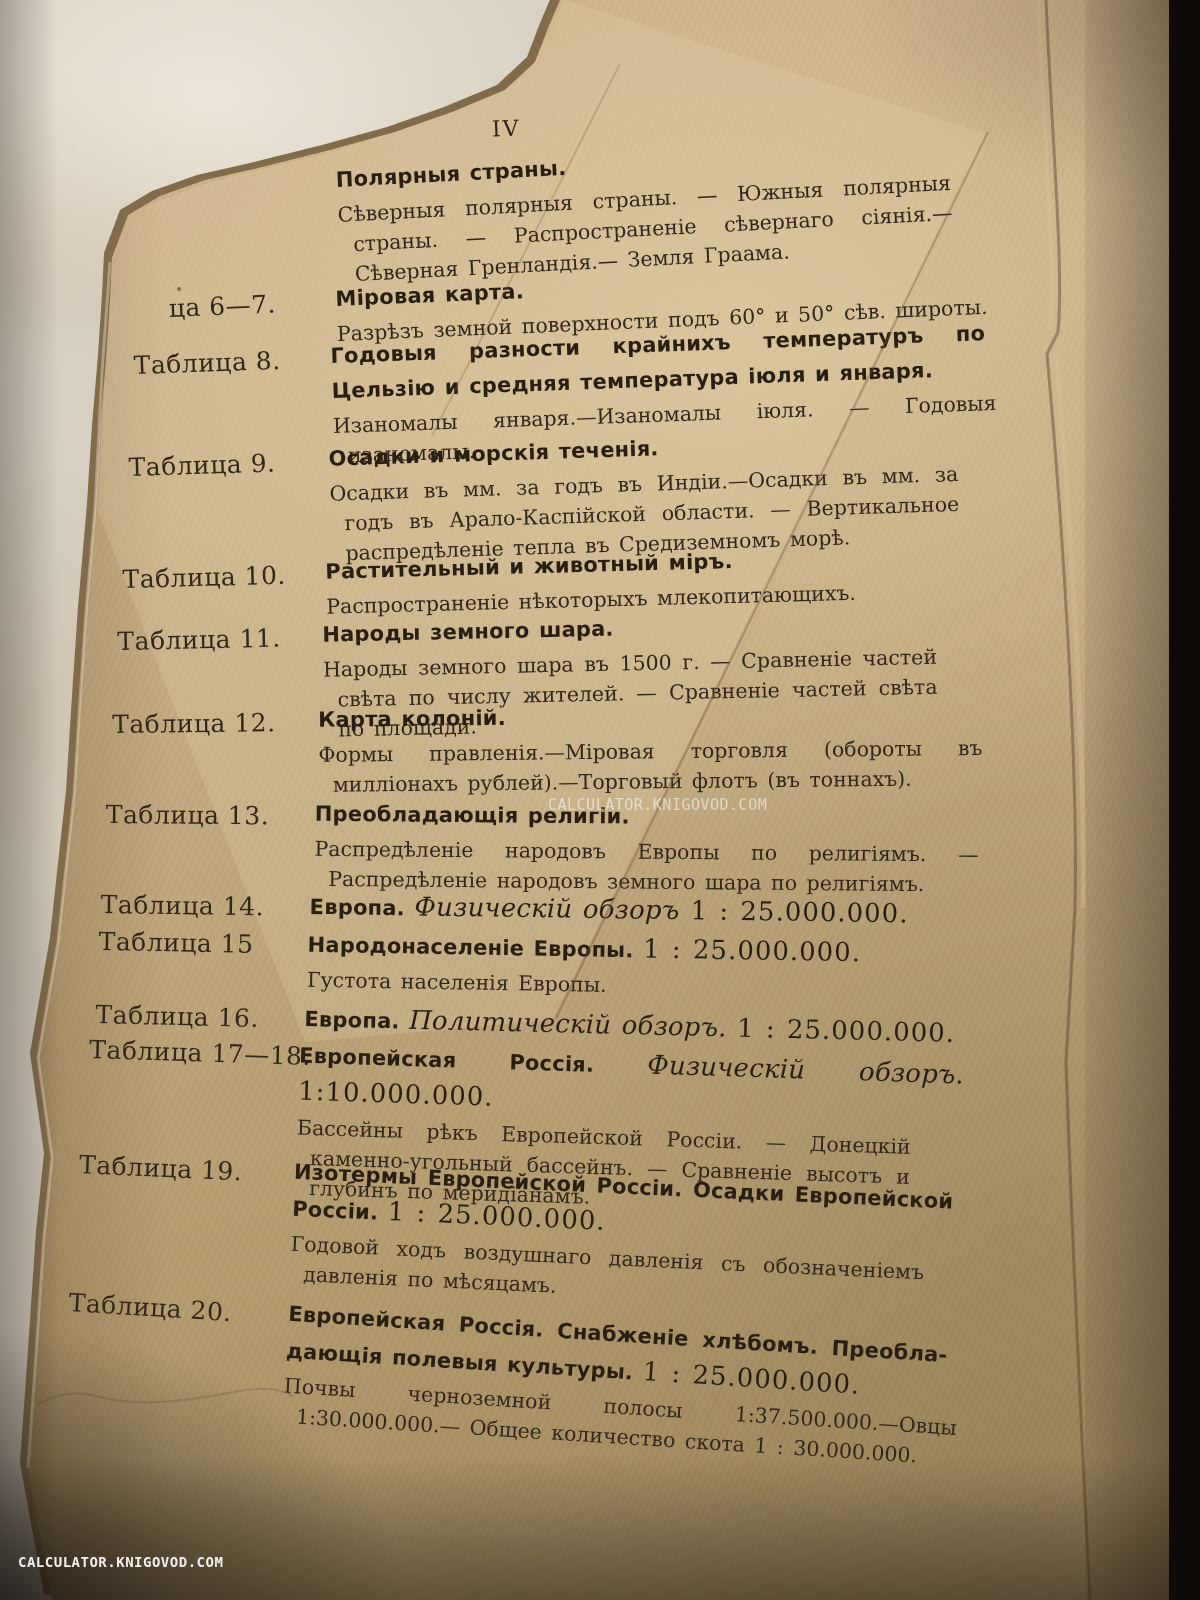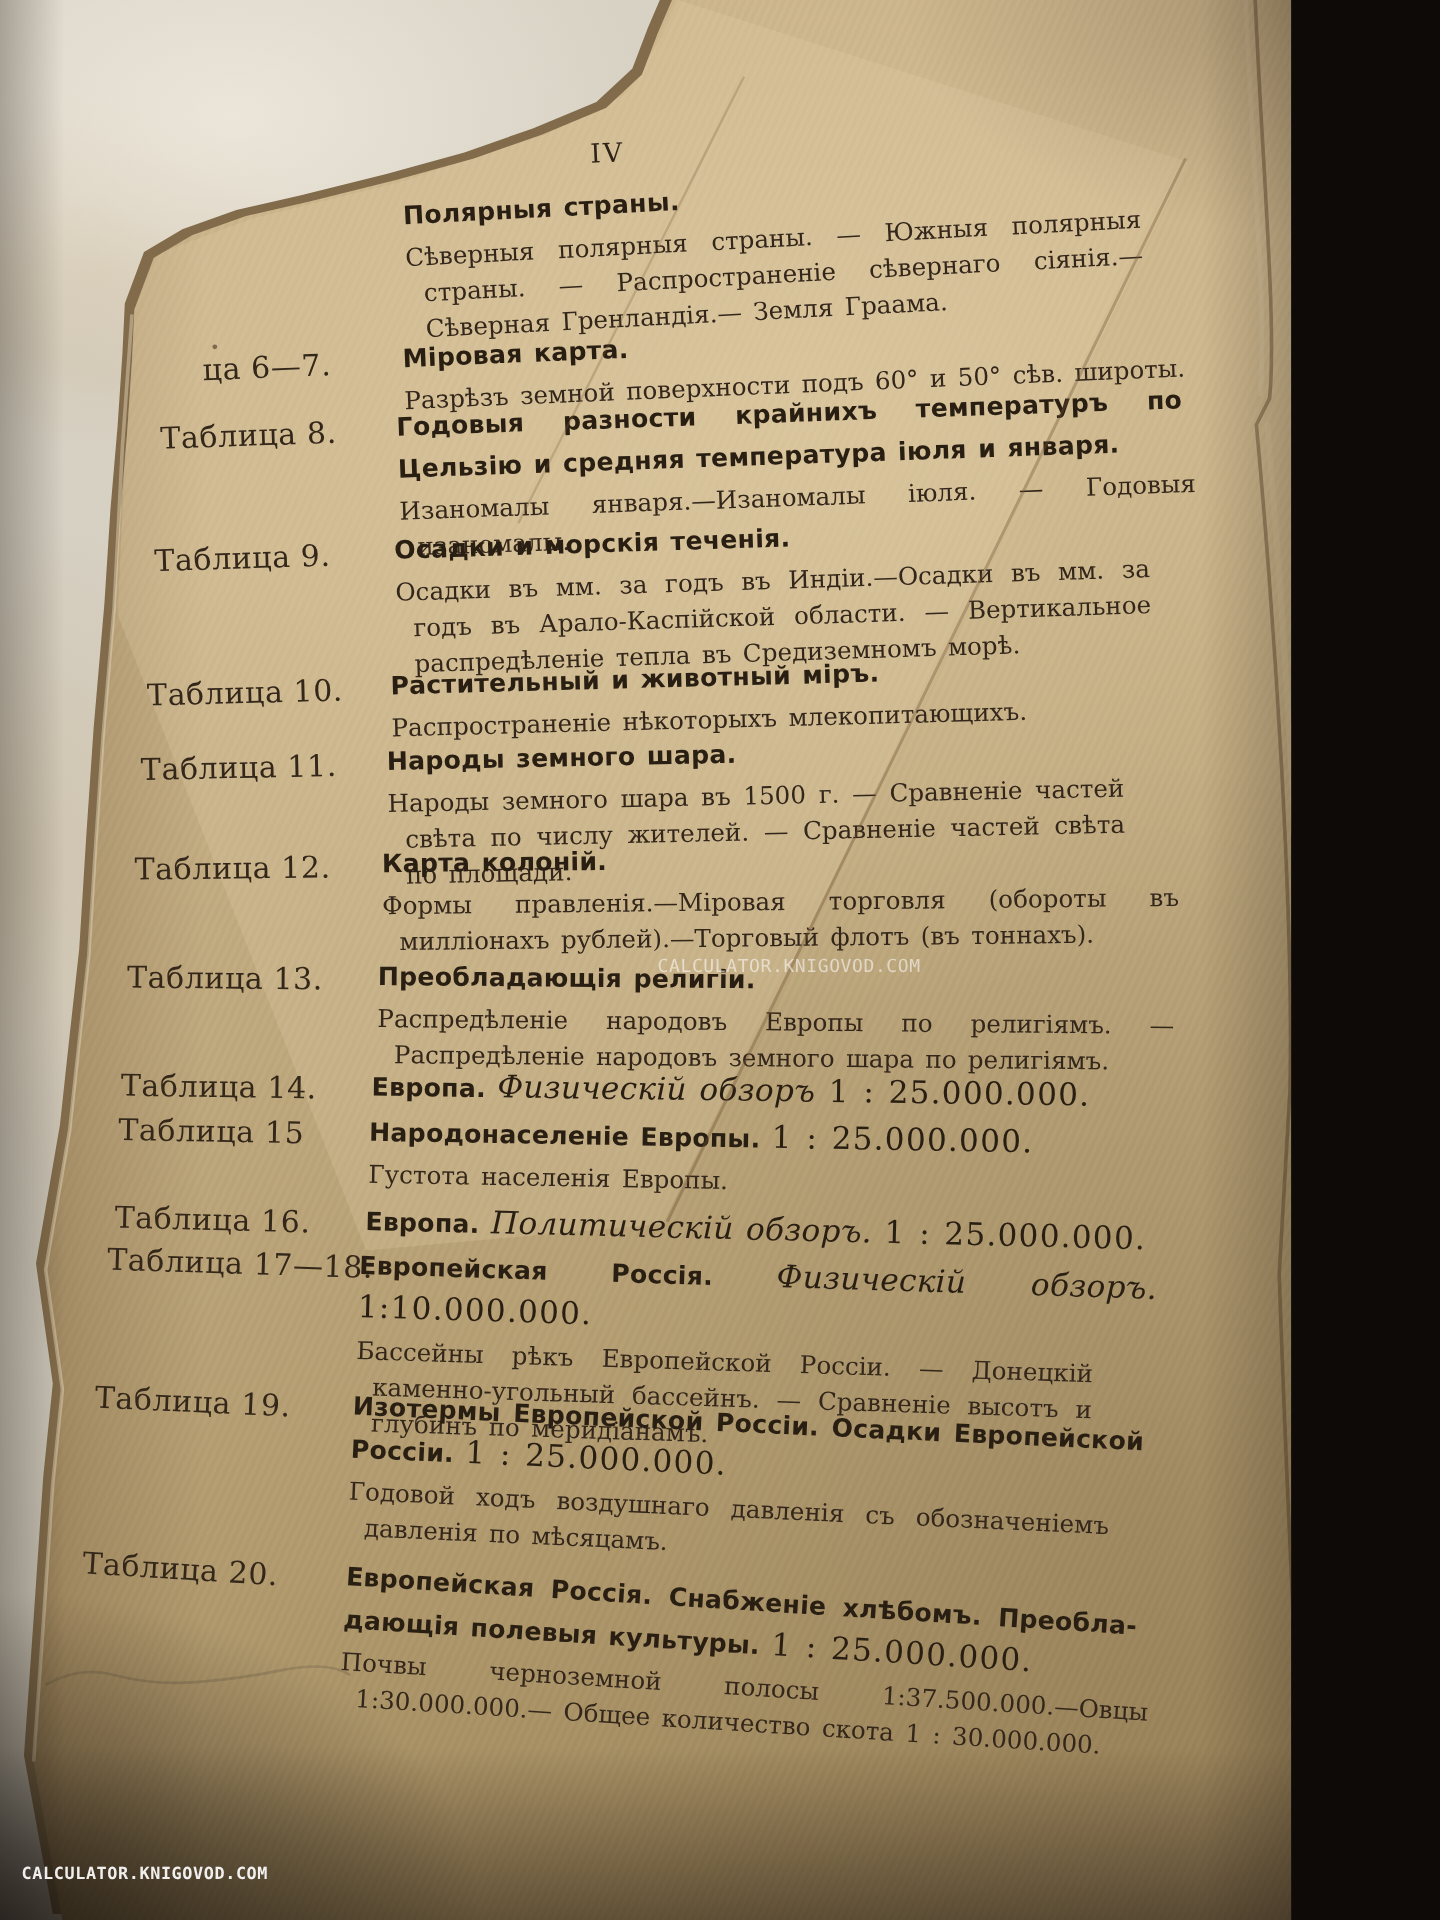--- a/index.html
+++ b/index.html
@@ -1,16 +1,16 @@
 <!DOCTYPE html>
 <html><head>
 <meta charset="utf-8">
 <style>
   html,body{margin:0;padding:0;background:#0d0a07;}
-  .photo{position:relative;width:1076px;height:1600px;overflow:hidden;
+  .photo{position:relative;width:1169px;height:1600px;overflow:hidden;
          font-family:"DejaVu Serif",serif;}
 
   
   .under-paper{position:absolute;inset:0;
     background:
       radial-gradient(ellipse 500px 320px at 18% 6%, rgba(238,232,220,0.9) 0%, rgba(238,232,220,0) 70%),
       radial-gradient(ellipse 420px 300px at 40% 22%, rgba(255,252,244,0.45), transparent 70%),
       radial-gradient(ellipse 300px 220px at 8% 14%, rgba(190,160,110,0.28), transparent 70%),
       radial-gradient(ellipse 260px 420px at 2% 45%, rgba(185,155,105,0.22), transparent 70%),
       radial-gradient(ellipse 380px 300px at 22% 62%, rgba(150,140,120,0.35), transparent 70%),

